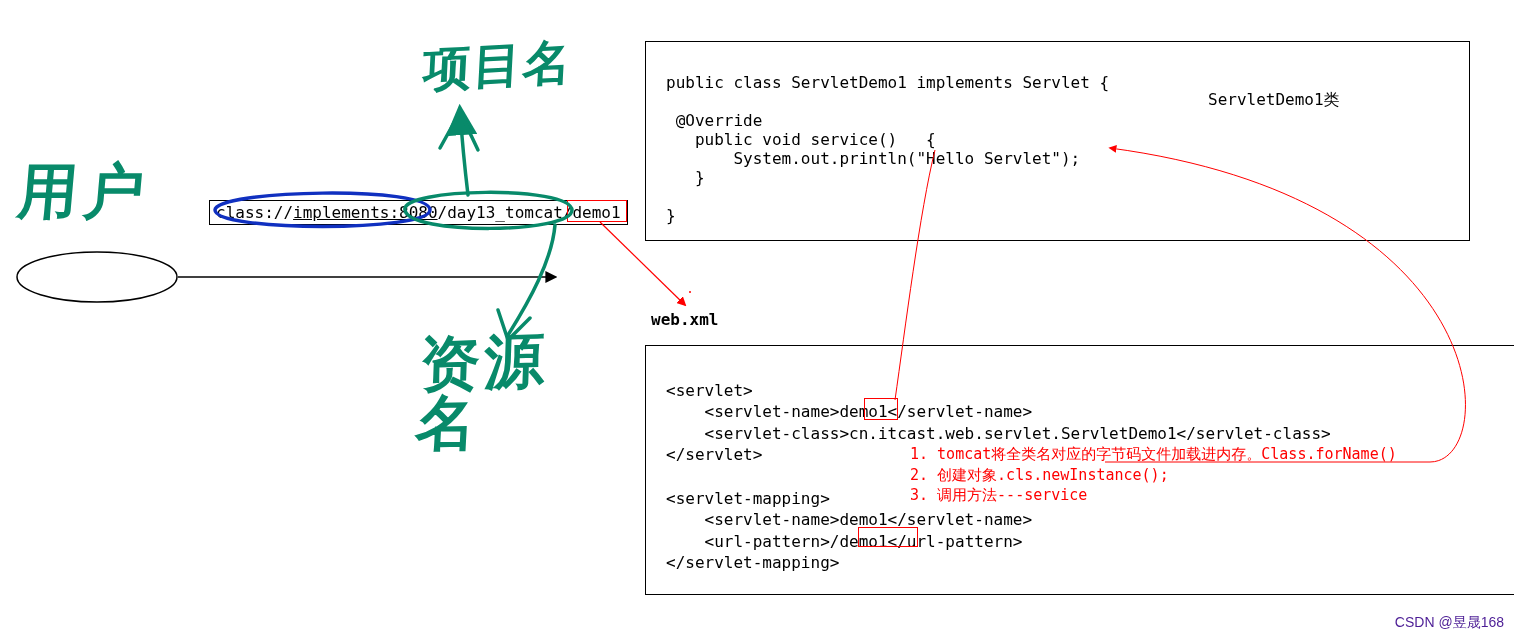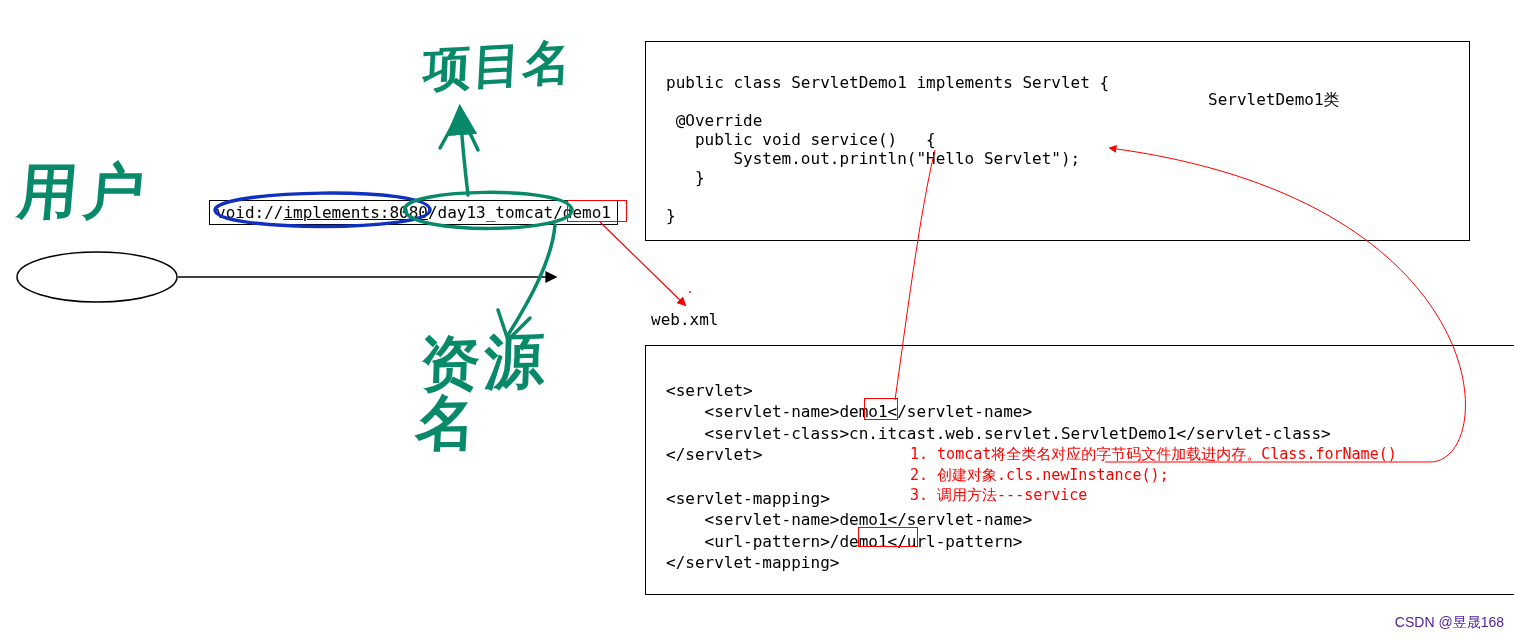--- a/index.html
+++ b/index.html
@@ -75,26 +75,26 @@
 <div class="abs hand" style="left:18px; top:152px; font-size:60px; letter-spacing:6px; transform:skewX(-5deg);">用户</div>
 
 <div class="abs hand" style="left:423px; top:34px; font-size:48px; letter-spacing:2px; transform:rotate(-3deg) skewX(-6deg);">项目名</div>
 
 <div class="abs hand" style="left:418px; top:330px; font-size:60px; letter-spacing:4px; transform:skewX(-4deg); line-height:1.1;">
   <div style="transform:rotate(-2deg)">资源</div>
   <div style="transform:rotate(-1deg); margin-top:-6px;">名</div>
 </div>
 
 <div class="abs url-box" style="left:209px; top:200px;">
-  <span>void://</span><span class="underline">implements:8080</span><span>/day13_tomcat</span><span>/demo1</span>
+  <span>class://</span><span class="underline">implements:8080</span><span>/day13_tomcat</span><span>/demo1</span>
 </div>
 
 <div class="red-rect" style="left:567px; top:200px; width:58px; height:20px;"></div>
 
-<div class="abs label" style="left:651px; top:310px;">web.xml</div>
+<div class="abs label" style="left:651px; top:310px;font-weight:bold;">web.xml</div>
 
 <div class="abs box" style="left:645px; top:345px; width:878px; height:250px; line-height:1.35;">
 <span>&lt;servlet&gt;</span>
 <span>    &lt;servlet-name&gt;demo1&lt;/servlet-name&gt;</span>
 <span>    &lt;servlet-class&gt;cn.itcast.web.servlet.ServletDemo1&lt;/servlet-class&gt;</span>
 <span>&lt;/servlet&gt;</span>
 
 <span>&lt;servlet-mapping&gt;</span>
 <span>    &lt;servlet-name&gt;demo1&lt;/servlet-name&gt;</span>
 <span>    &lt;url-pattern&gt;</span><span>/demo1</span><span>&lt;/url-pattern&gt;</span>

